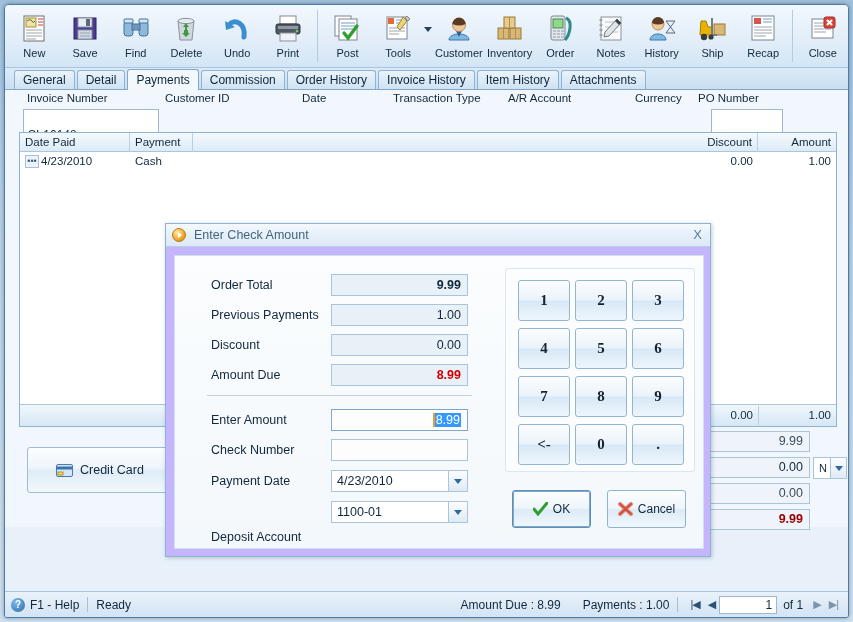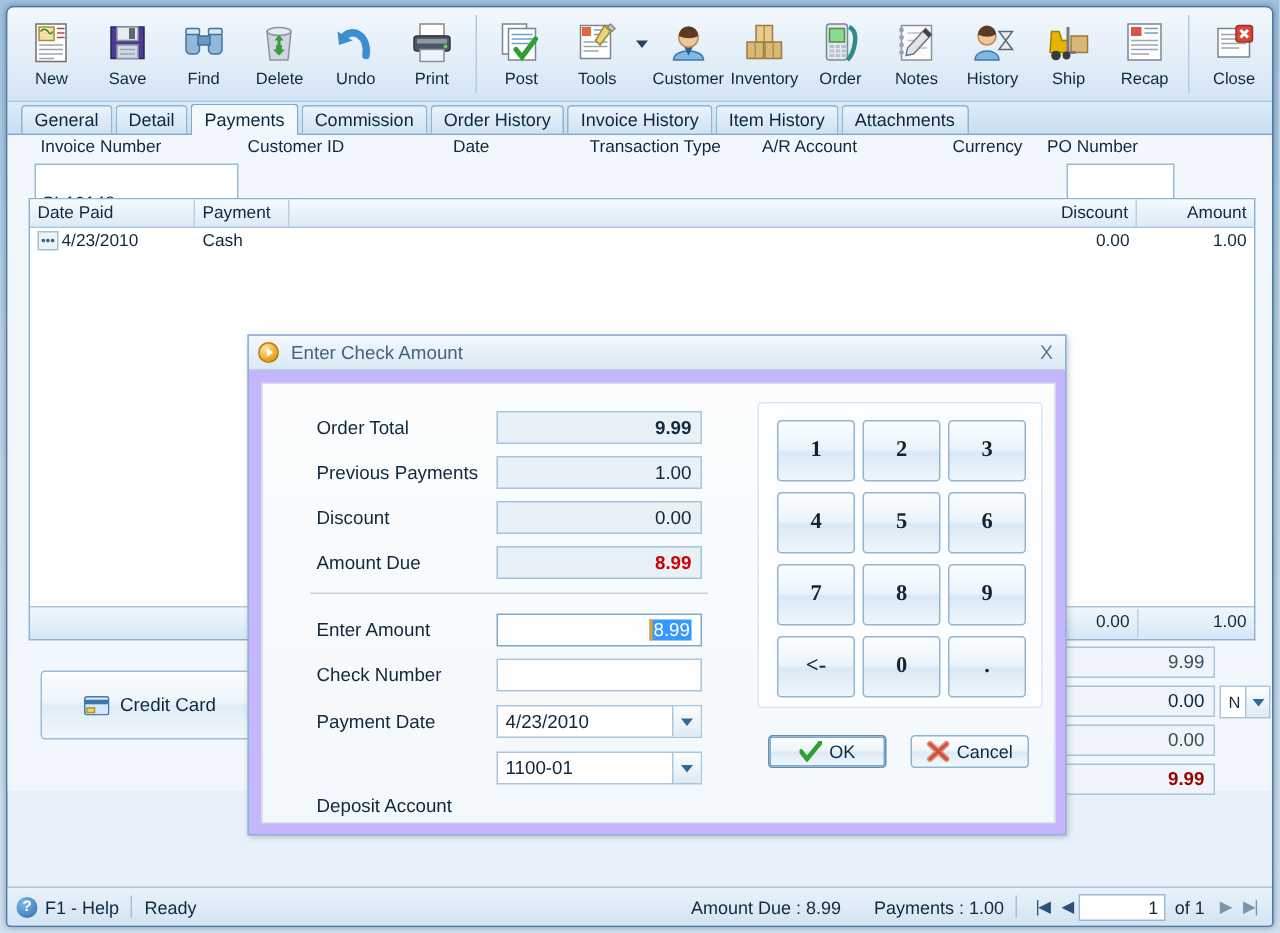--- a/index.html
+++ b/index.html
@@ -250,21 +250,21 @@
   .key {
     position:absolute; width: 52px; height: 41px;
     border: 1px solid #93b5d3; border-radius: 3px;
     background: linear-gradient(to bottom,#fcfeff 0%,#eaf3fb 48%,#d8e8f6 52%,#eef6fc 100%);
     font-size: 15px; font-weight: bold; color:#17232e;
     display:flex; align-items:center; justify-content:center;
     font-family: "Liberation Serif", serif;
     cursor: default;
   }
   .dlgbtn {
-    position:absolute; height:22px; width:79px;
+    position:absolute; height:38px; width:79px;
     border:1px solid #8fb3d2; border-radius:3px;
     background: linear-gradient(to bottom,#fdfefe 0%,#eef5fb 48%,#dceaf6 52%,#f1f8fc 100%);
     display:flex; align-items:center; justify-content:center; gap:5px;
     font-size:12px; color:#12283d; cursor:default;
   }
   .dlgbtn.focus { box-shadow: 0 0 0 1px #7fa8ca inset; border-color:#5d8fba; }
 
   
   .paybtn {
     position:absolute; height:46px;

